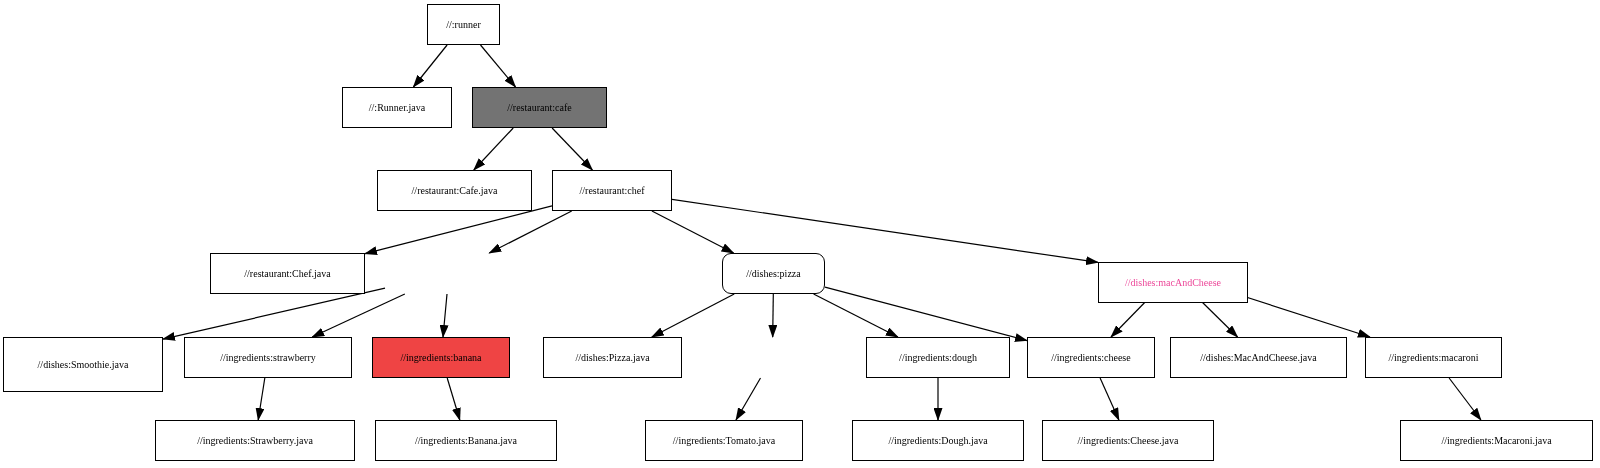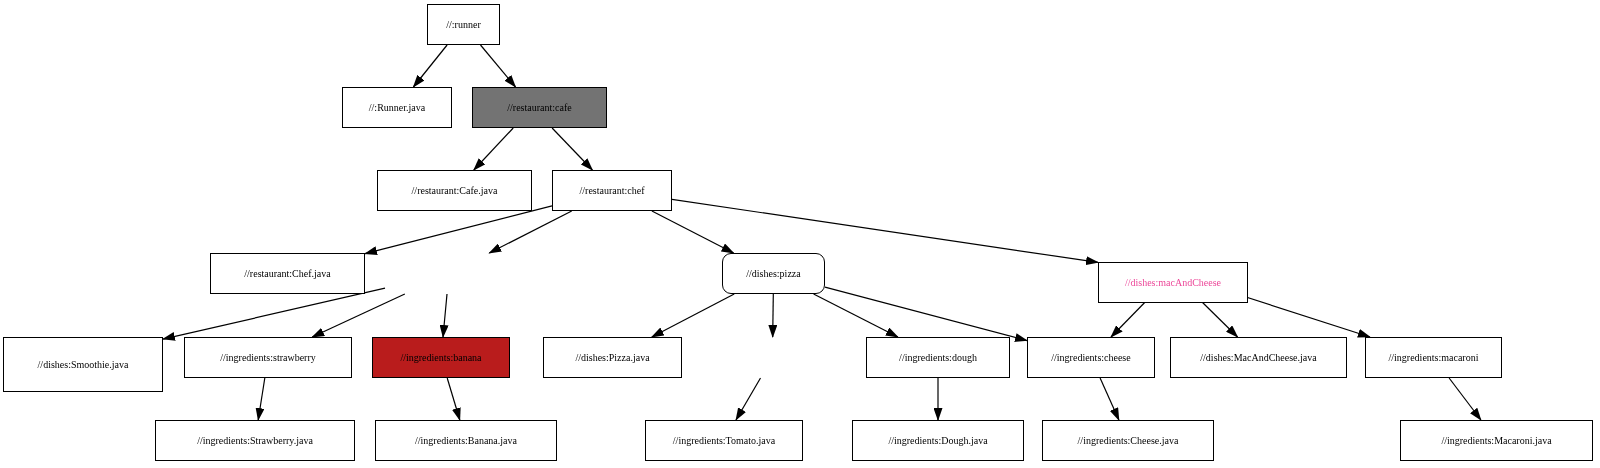--- a/index.html
+++ b/index.html
@@ -61,21 +61,21 @@
     <div class="node" style="left: 427px; top: 4px; width: 73px; height: 41px; border-color: rgb(0, 0, 0); background: rgb(255, 255, 255); color: rgb(0, 0, 0);">//:runner</div>
     <div class="node" style="left: 342px; top: 87px; width: 110px; height: 41px; border-color: rgb(0, 0, 0); background: rgb(255, 255, 255); color: rgb(0, 0, 0);">//:Runner.java</div>
     <div class="node" style="left: 472px; top: 87px; width: 135px; height: 41px; border-color: rgb(0, 0, 0); background: #737373; color: rgb(0, 0, 0);">//restaurant:cafe</div>
     <div class="node" style="left: 377px; top: 170px; width: 155px; height: 41px; border-color: rgb(0, 0, 0); background: rgb(255, 255, 255); color: rgb(0, 0, 0);">//restaurant:Cafe.java</div>
     <div class="node" style="left: 552px; top: 170px; width: 120px; height: 41px; border-color: rgb(0, 0, 0); background: rgb(255, 255, 255); color: rgb(0, 0, 0);">//restaurant:chef</div>
     <div class="node" style="left: 210px; top: 253px; width: 155px; height: 41px; border-color: rgb(0, 0, 0); background: rgb(255, 255, 255); color: rgb(0, 0, 0);">//restaurant:Chef.java</div>
     <div class="node" style="left: 722px; top: 253px; width: 103px; height: 41px; border-color: rgb(0, 0, 0); background: rgb(255, 255, 255); color: rgb(0, 0, 0); border-radius: 9px;">//dishes:pizza</div>
     <div class="node" style="left: 1098px; top: 253px; width: 150px; height: 41px; border-color: rgb(0, 0, 0); background: rgb(255, 255, 255); color: #ec4899; margin-top: 9px;">//dishes:macAndCheese</div>
     <div class="node" style="left: 3px; top: 337px; width: 160px; height: 55px; border-color: rgb(0, 0, 0); background: rgb(255, 255, 255); color: rgb(0, 0, 0);">//dishes:Smoothie.java</div>
     <div class="node" style="left: 184px; top: 337px; width: 168px; height: 41px; border-color: rgb(0, 0, 0); background: rgb(255, 255, 255); color: rgb(0, 0, 0);">//ingredients:strawberry</div>
-    <div class="node" style="left: 372px; top: 337px; width: 138px; height: 41px; border-color: rgb(0, 0, 0); background: #b91c1c; color: rgb(0, 0, 0);">//ingredients:banana</div>
+    <div class="node" style="left: 372px; top: 337px; width: 138px; height: 41px; border-color: rgb(0, 0, 0); background: #ef4444; color: rgb(0, 0, 0);">//ingredients:banana</div>
     <div class="node" style="left: 543px; top: 337px; width: 139px; height: 41px; border-color: rgb(0, 0, 0); background: rgb(255, 255, 255); color: rgb(0, 0, 0);">//dishes:Pizza.java</div>
     <div class="node" style="left: 866px; top: 337px; width: 144px; height: 41px; border-color: rgb(0, 0, 0); background: rgb(255, 255, 255); color: rgb(0, 0, 0);">//ingredients:dough</div>
     <div class="node" style="left: 1027px; top: 337px; width: 128px; height: 41px; border-color: rgb(0, 0, 0); background: rgb(255, 255, 255); color: rgb(0, 0, 0);">//ingredients:cheese</div>
     <div class="node" style="left: 1170px; top: 337px; width: 177px; height: 41px; border-color: rgb(0, 0, 0); background: rgb(255, 255, 255); color: rgb(0, 0, 0);">//dishes:MacAndCheese.java</div>
     <div class="node" style="left: 1365px; top: 337px; width: 137px; height: 41px; border-color: rgb(0, 0, 0); background: rgb(255, 255, 255); color: rgb(0, 0, 0);">//ingredients:macaroni</div>
     <div class="node" style="left: 155px; top: 420px; width: 200px; height: 41px; border-color: rgb(0, 0, 0); background: rgb(255, 255, 255); color: rgb(0, 0, 0);">//ingredients:Strawberry.java</div>
     <div class="node" style="left: 375px; top: 420px; width: 182px; height: 41px; border-color: rgb(0, 0, 0); background: rgb(255, 255, 255); color: rgb(0, 0, 0);">//ingredients:Banana.java</div>
     <div class="node" style="left: 645px; top: 420px; width: 158px; height: 41px; border-color: rgb(0, 0, 0); background: rgb(255, 255, 255); color: rgb(0, 0, 0);">//ingredients:Tomato.java</div>
     <div class="node" style="left: 852px; top: 420px; width: 172px; height: 41px; border-color: rgb(0, 0, 0); background: rgb(255, 255, 255); color: rgb(0, 0, 0);">//ingredients:Dough.java</div>
     <div class="node" style="left: 1042px; top: 420px; width: 172px; height: 41px; border-color: rgb(0, 0, 0); background: rgb(255, 255, 255); color: rgb(0, 0, 0);">//ingredients:Cheese.java</div>

